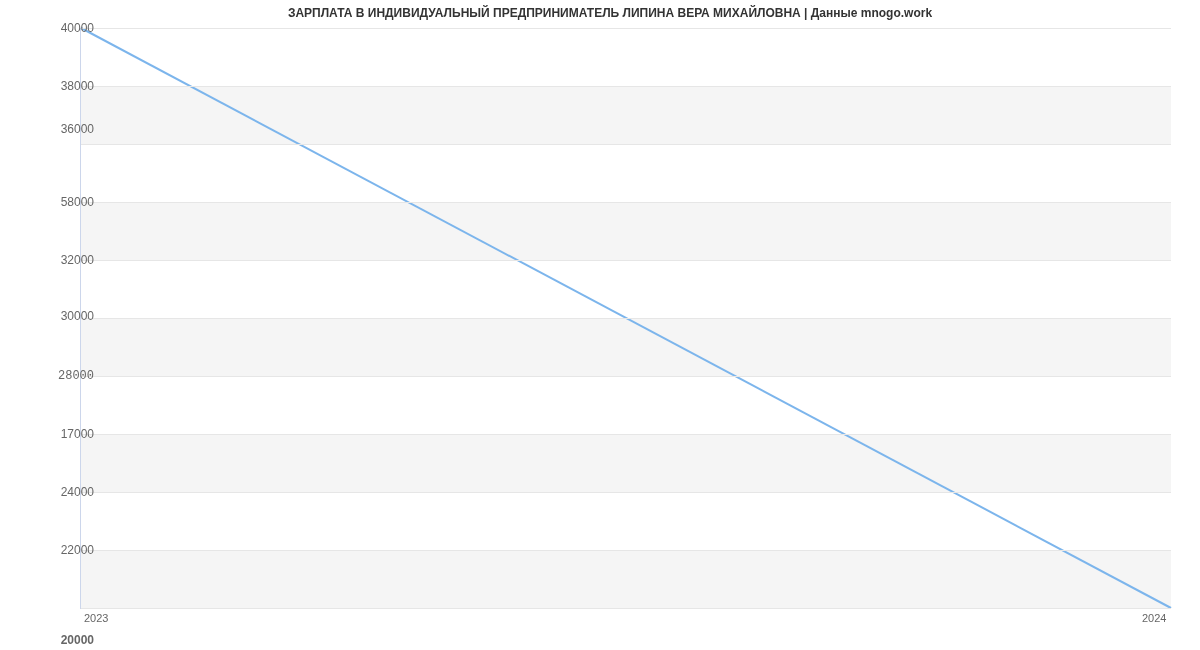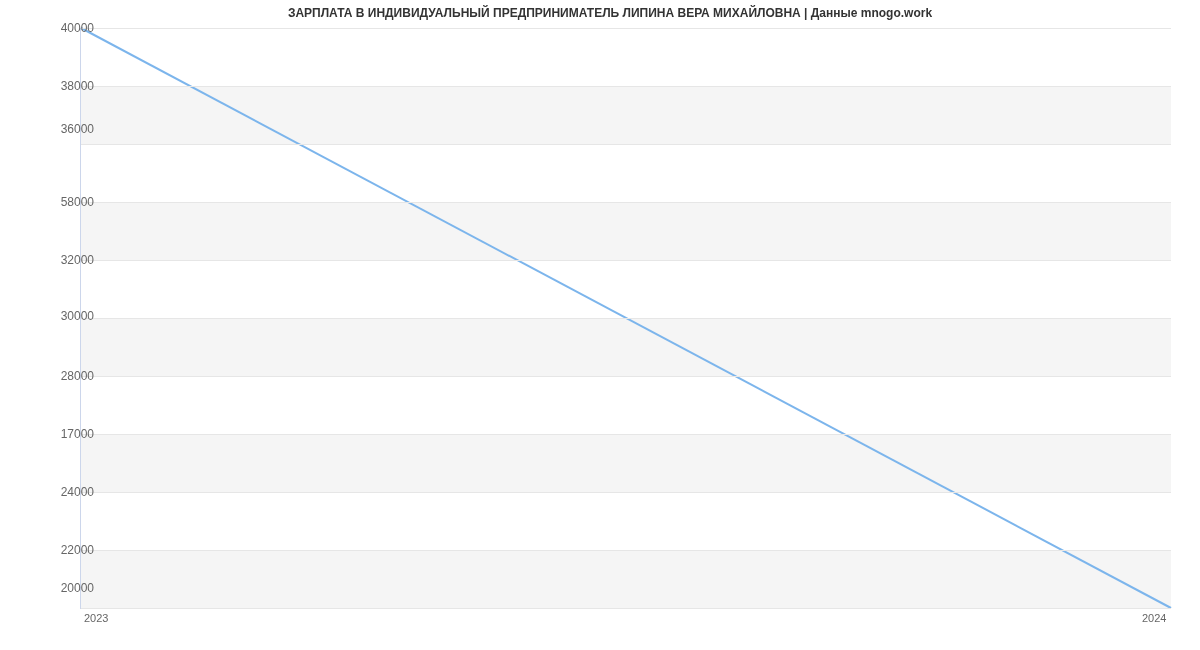--- a/index.html
+++ b/index.html
@@ -95,25 +95,25 @@
       <div class="gridline" style="top: 464px;"></div>
       <div class="gridline" style="top: 406px;"></div>
       <div class="gridline" style="top: 348px;"></div>
       <div class="gridline" style="top: 290px;"></div>
       <div class="gridline" style="top: 232px;"></div>
       <div class="gridline" style="top: 174px;"></div>
       <div class="gridline" style="top: 116px;"></div>
       <div class="gridline" style="top: 58px;"></div>
       <div class="gridline" style="top: 0px;"></div>
     </div>
-<div class="ytick" style="top: 588px;">20000</div>
+<div class="ytick" style="top: 640px; font-weight: bold;">20000</div>
     <div class="ytick" style="top: 550px;">22000</div>
     <div class="ytick" style="top: 492px;">24000</div>
     <div class="ytick" style="top: 434px;">17000</div>
-    <div class="ytick" style="top: 376px;">28000</div>
+    <div class="ytick" style="top: 376px; font-family: Liberation Mono, monospace;">28000</div>
     <div class="ytick" style="top: 316px;">30000</div>
     <div class="ytick" style="top: 260px; text-align: right;">32000</div>
     <div class="ytick" style="top: 202px;">58000</div>
     <div class="ytick" style="top: 129px;">36000</div>
     <div class="ytick" style="top: 86px;">38000</div>
     <div class="ytick" style="top: 28px;">40000</div>
     <div class="xtick" style="left: 84px;">2023</div>
     <div class="xtick" style="left: 1142px;">2024</div>
   </div>
 

